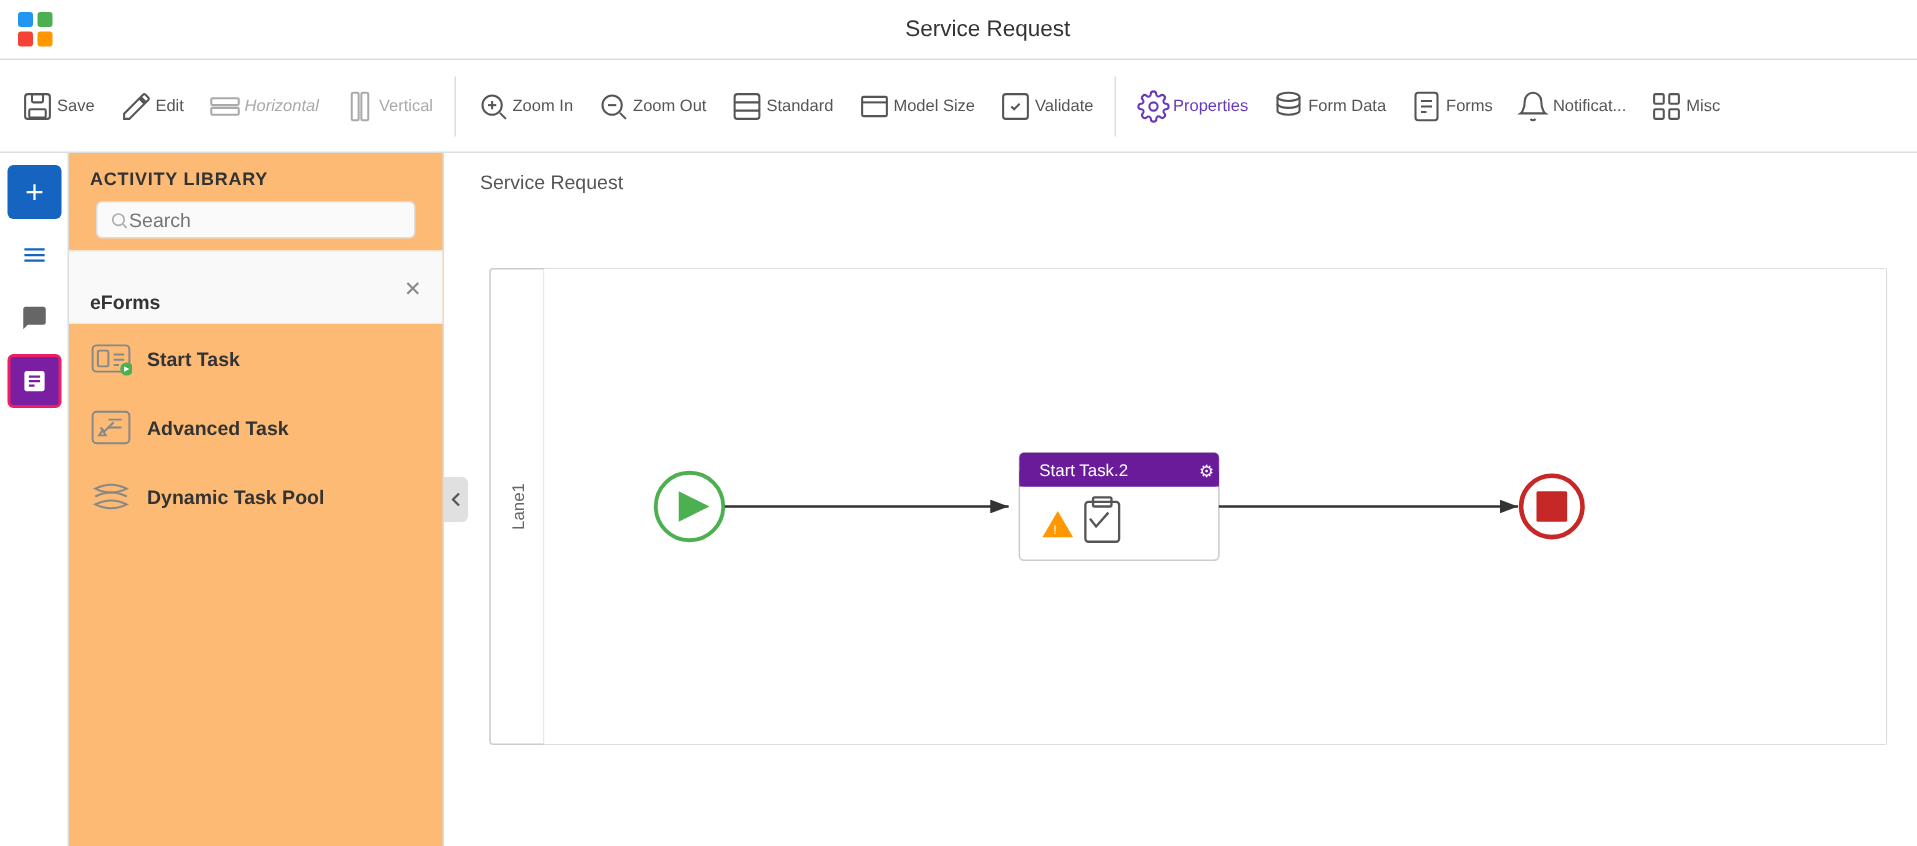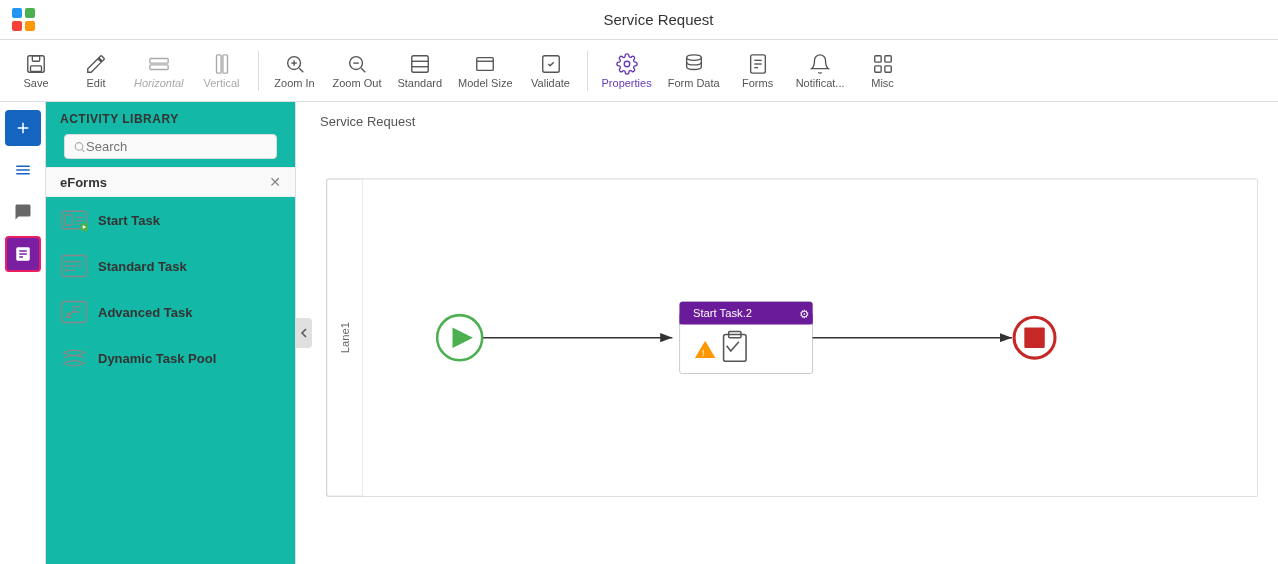--- a/index.html
+++ b/index.html
@@ -40,21 +40,21 @@
       display: flex;
       align-items: center;
       background: #fff;
       border-bottom: 1px solid #ddd;
       padding: 4px 8px;
       height: 62px;
       gap: 4px;
     }
     .toolbar-item {
       display: flex;
-      flex-direction: column;
+      flex-direction: row;
       align-items: center;
       justify-content: center;
       min-width: 56px;
       padding: 4px 6px;
       cursor: pointer;
       border-radius: 4px;
       color: #555;
       font-size: 11px;
       gap: 2px;
     }
@@ -86,21 +86,21 @@
       cursor: pointer;
       color: #666;
     }
     .icon-bar-item.active-blue { background: #1565C0; color: #fff; }
     .icon-bar-item.active-purple { background: #7B1FA2; color: #fff; border: 2px solid #e91e63; }
     .icon-bar-item.icon-blue { color: #1565C0; }
 
     
     #activity-panel {
       width: 250px;
-      background: #14b8a6;
+      background: #fdba74;
       border-right: 1px solid #ddd;
       display: flex;
       flex-direction: column;
     }
     #activity-header {
       display: flex;
       align-items: center;
       justify-content: space-between;
       padding: 10px 14px 8px;
       font-weight: 700;
@@ -127,21 +127,21 @@
     }
     #eforms-header {
       display: flex;
       align-items: center;
       justify-content: space-between;
       padding: 6px 14px;
       background: #f9f9f9;
       border-top: 1px solid #eee;
       border-bottom: 1px solid #eee;
     }
-    #eforms-label { font-weight: 600; font-size: 13px; color: #333; }
+    #eforms-label { font-weight: 600; font-size: 13px; color: #333; margin-top: 20px; }
     #eforms-close { cursor: pointer; color: #888; font-size: 14px; }
     #activity-list { flex: 1; overflow-y: auto; font-weight: bold; }
     .activity-item {
       display: flex;
       align-items: center;
       padding: 9px 14px;
       cursor: pointer;
       gap: 10px;
       color: #333;
       font-size: 13px;
@@ -408,32 +408,20 @@
           <rect x="6" y="10" width="8" height="12" rx="1" fill="none" stroke="#888" stroke-width="1.5"></rect>
           <line x1="18" y1="13" x2="26" y2="13" stroke="#888" stroke-width="1.5"></line>
           <line x1="18" y1="17" x2="26" y2="17" stroke="#888" stroke-width="1.5"></line>
           <line x1="18" y1="21" x2="22" y2="21" stroke="#888" stroke-width="1.5"></line>
           <circle cx="28" cy="24" r="5" fill="#4CAF50"></circle>
           <polygon points="26,22 26,26 30,24" fill="white"></polygon>
         </svg>
         <span>Start Task</span>
       </div>
 
-      <div class="activity-item">
-        <svg class="activity-icon" viewBox="0 0 32 32">
-          <rect x="2" y="4" width="28" height="24" rx="3" fill="none" stroke="#888" stroke-width="1.5"></rect>
-          <line x1="7" y1="11" x2="25" y2="11" stroke="#888" stroke-width="1.5"></line>
-          <line x1="7" y1="16" x2="25" y2="16" stroke="#888" stroke-width="1.5"></line>
-          <line x1="7" y1="21" x2="17" y2="21" stroke="#888" stroke-width="1.5"></line>
-          <circle cx="7" cy="11" r="1.5" fill="#888"></circle>
-          <circle cx="7" cy="16" r="1.5" fill="#888"></circle>
-          <circle cx="7" cy="21" r="1.5" fill="#888"></circle>
-        </svg>
-        <span>Standard Task</span>
-      </div>
 
       <div class="activity-item">
         <svg class="activity-icon" viewBox="0 0 32 32">
           <rect x="2" y="4" width="28" height="24" rx="3" fill="none" stroke="#888" stroke-width="1.5"></rect>
           <path d="M8 16 l3 3 l7-7" fill="none" stroke="#888" stroke-width="1.5"></path>
           <line x1="14" y1="10" x2="24" y2="10" stroke="#888" stroke-width="1.5"></line>
           <line x1="14" y1="16" x2="24" y2="16" stroke="#888" stroke-width="1.5"></line>
           <polygon points="7,22 12,22 9.5,18" fill="none" stroke="#888" stroke-width="1.5"></polygon>
         </svg>
         <span>Advanced Task</span>

